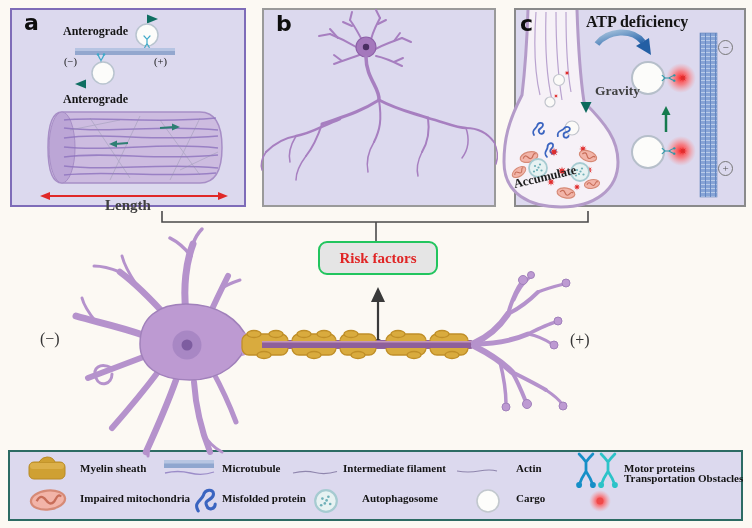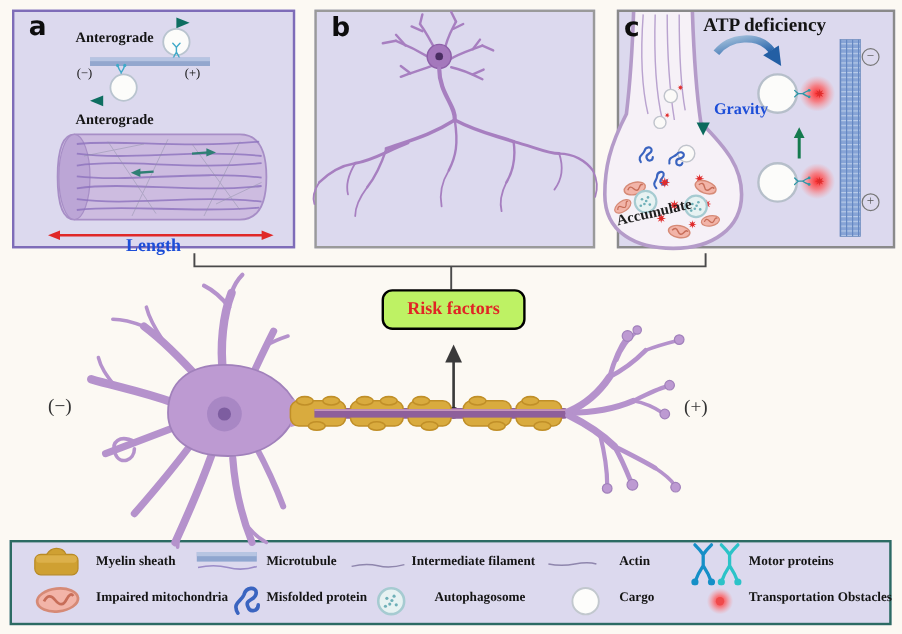--- a/index.html
+++ b/index.html
@@ -10,23 +10,23 @@
   .panel-a{left:10px;top:8px;width:236px;height:199px;border:2px solid #7e6cb8;}
   .panel-b{left:262px;top:8px;width:234px;height:199px;border:2px solid #9a9a9a;}
   .panel-c{left:514px;top:8px;width:232px;height:199px;border:2px solid #8a8a8a;}
   .legend-box{position:absolute;left:8px;top:450px;width:735px;height:71px;background:#dcd9ee;
        border:2px solid #2c6b63;box-sizing:border-box;}
   svg.art{position:absolute;left:0;top:0;z-index:2;}
   .txt{position:absolute;z-index:3;white-space:nowrap;color:#141414;}
   .panel-letter{font-family:"DejaVu Sans","Liberation Sans",sans-serif;font-weight:700;font-size:22px;color:#0d0d0d;}
   .lbl-b{font-weight:bold;font-size:12px;}
   .lbl-s{font-size:10.5px;}
-  .red{color:#1d4ed8;}
+  .red{color:#404040;}
   .risk-box{position:absolute;left:318px;top:241px;width:120px;height:34px;z-index:3;
-       border:2px solid #000000;border-radius:9px;background:#bef264;box-sizing:border-box;
+       border:2px solid #22c55e;border-radius:9px;background:#e5e5e5;box-sizing:border-box;
        text-align:center;line-height:30px;font-weight:bold;font-size:15px;color:#e02525;}
   .circ-sign{position:absolute;z-index:3;width:15px;height:15px;border:1.2px solid #777;border-radius:50%;
        text-align:center;line-height:13px;font-size:11px;color:#555;background:transparent;box-sizing:border-box;}
   .leg-label{position:absolute;z-index:3;font-weight:bold;font-size:11px;color:#141414;white-space:nowrap;}
   .leg-icon{position:absolute;z-index:3;}
   .accumulate{transform:rotate(-13deg);transform-origin:left center;font-weight:bold;font-size:12.5px;color:#1d1d1d;}
   .pm-main{font-size:16px;color:#333;}
 </style>
 </head>
 <body>
@@ -414,15 +414,15 @@
       </svg>
   </span>
   <span class="leg-label" style="left:516px;top:492px;">Cargo</span>
 
   <span class="leg-icon" style="left:588px;top:489px;">
     <svg width="24" height="24">
         <circle cx="12" cy="12" r="11" fill="url(#glow)"></circle>
         <circle cx="12" cy="12" r="3.5" fill="#f04a4a"></circle>
       </svg>
   </span>
-  <span class="leg-label" style="left:624px;top:492px;">Transportation Obstacles</span>
+  <span class="leg-label" style="left:624px;top:472px;">Transportation Obstacles</span>
 
 </div>
 
 </body></html>

